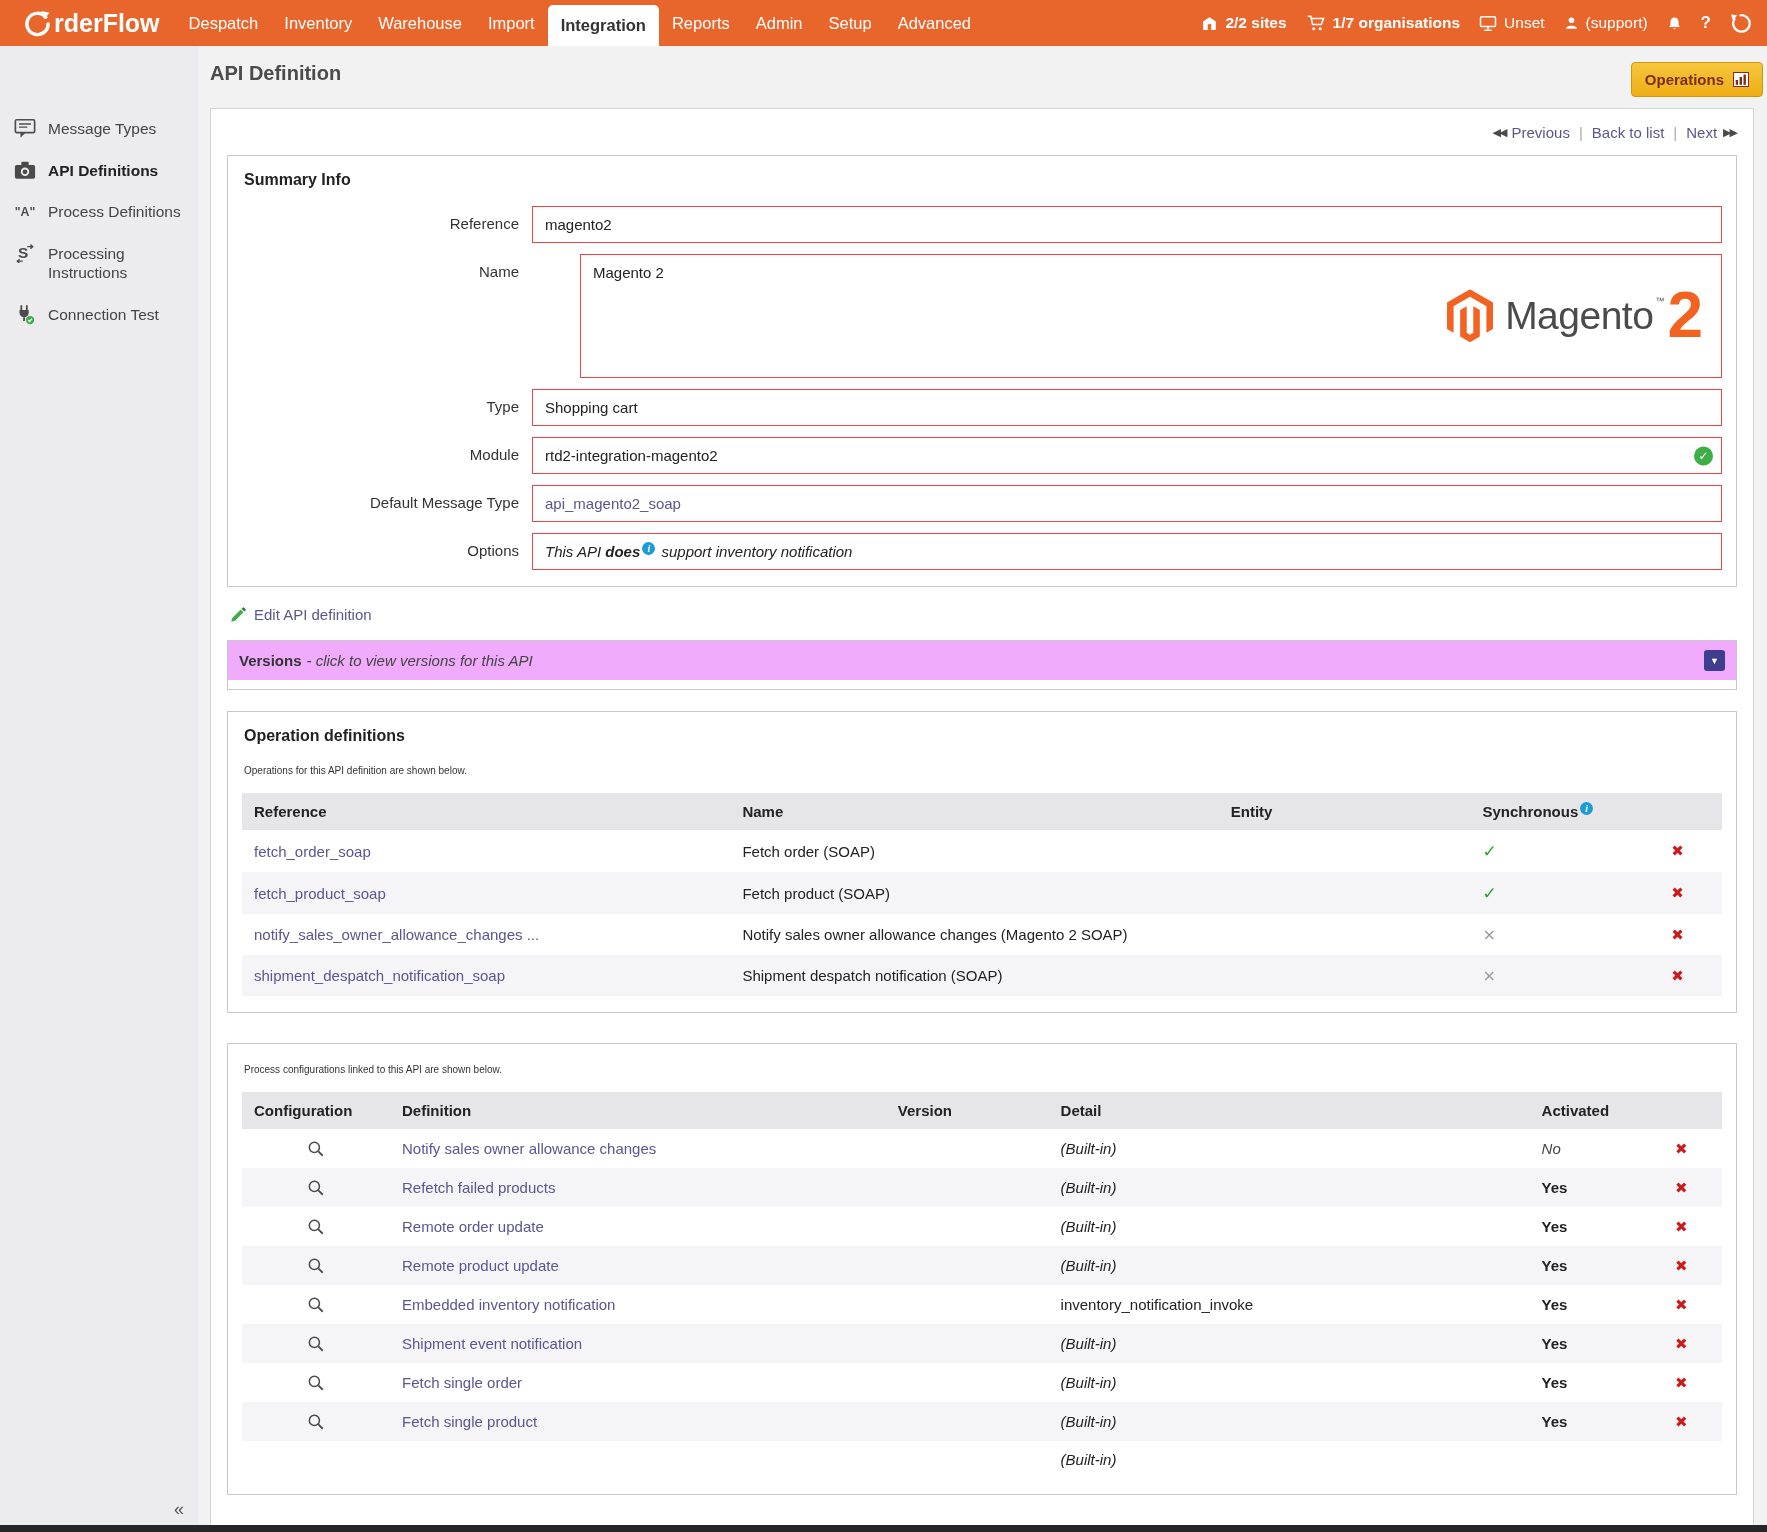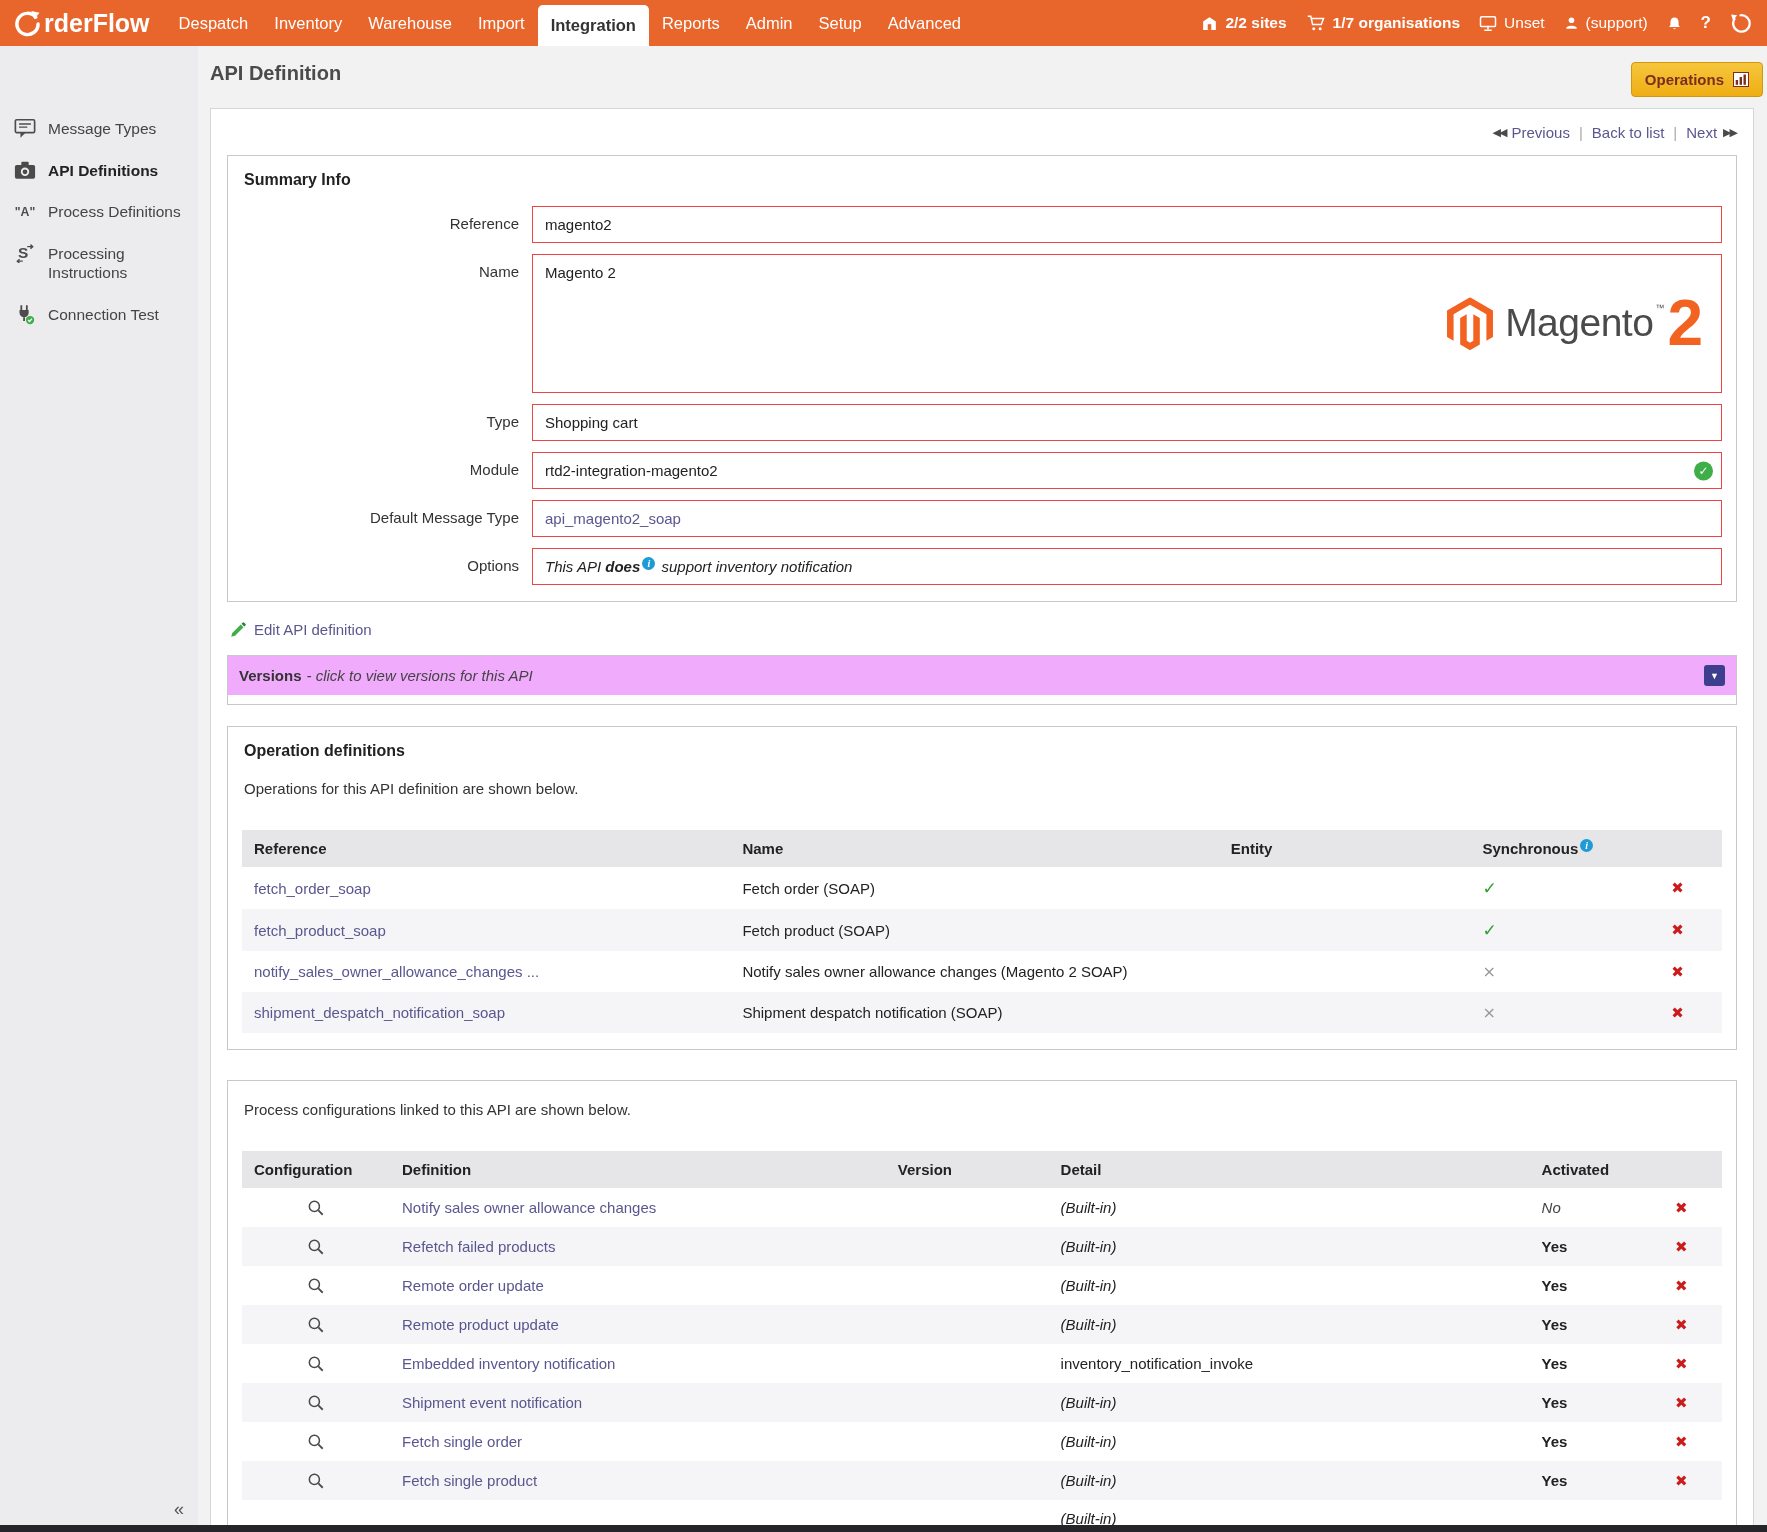--- a/index.html
+++ b/index.html
@@ -1,21 +1,21 @@
 <!DOCTYPE html>
 <html><head>
 <meta charset="utf-8">
 <style>
   * { margin:0; padding:0; box-sizing:border-box; }
   html, body { width:1767px; height:1532px; overflow:hidden; background:#f2f2f3; font-family:"Liberation Sans", sans-serif; }
   a { text-decoration:none; cursor:pointer; }
 
   
   .topbar { position:absolute; top:0; left:0; width:1767px; height:46px; background:#e8652c; display:flex; align-items:stretch; z-index:20; }
-  .logo { display:flex; align-items:center; gap:3px; padding-left:14px; color:#fff; font-size:25px; font-weight:bold; cursor:pointer; }
+  .logo { display:flex; align-items:center; gap:3px; padding-left:24px; color:#fff; font-size:25px; font-weight:bold; cursor:pointer; }
   .nav { display:flex; align-items:stretch; margin-left:16px; }
   .nav-item { display:flex; align-items:center; padding:0 13px; color:#fff; font-size:16.5px; cursor:pointer; white-space:nowrap; }
   .nav-item.active { align-self:flex-end; height:41px; background:#fff; color:#333; border-radius:5px 5px 0 0; font-weight:bold; }
   .top-right { margin-left:auto; display:flex; align-items:center; gap:19px; padding-right:16px; color:#fff; font-size:15.5px; }
   .tr-group { display:flex; align-items:center; gap:7px; cursor:pointer; white-space:nowrap; }
   .tr-group.bold { font-weight:bold; }
   .help-q { font-size:17px; font-weight:bold; cursor:pointer; }
   .tr-icon { display:inline-flex; cursor:pointer; }
 
   
@@ -33,29 +33,29 @@
   .ops-btn { margin-left:auto; display:flex; align-items:center; gap:9px; background:linear-gradient(#f6c63c,#eeae14); border:1px solid #cf9712; border-radius:4px; padding:8px 13px; font-size:15px; font-weight:bold; color:#7c2d1e; cursor:pointer; font-family:"Liberation Sans", sans-serif; }
 
   .card { background:#fff; border:1px solid #d6d6d8; margin:0 13px 0 12px; height:1426px; overflow:hidden; }
   .pager { display:flex; justify-content:flex-end; align-items:center; gap:6px; padding:15px 17px 0 0; font-size:15px; }
   .pager a { color:#5a568f; }
   .pager .sep { color:#aaa; margin:0 3px; }
   .arr { color:#4a4a4a; font-size:11px; letter-spacing:-2px; font-family:"DejaVu Sans", sans-serif; }
 
   .panel { border:1px solid #c8c8ca; margin:14px 16px 0; }
   .panel-title { font-size:16px; font-weight:bold; color:#222; padding:15px 16px 0; }
-  .panel-desc { font-size:15px; color:#333; padding:20px 16px 33px; }
+  .panel-desc { font-size:10px; color:#333; padding:20px 16px 17px; }
 
   
   .form { padding:17px 14px 16px; }
   .form-row { display:flex; margin-bottom:11px; }
   .form-row:last-child { margin-bottom:0; }
   .form-label { flex:0 0 290px; text-align:right; padding:9px 13px 0 0; font-size:15px; color:#333; }
   .form-value { flex:1; border:1px solid #ef4444; background:#fff; padding:9px 12px; font-size:15px; color:#222; position:relative; min-height:36px; }
-  .form-value.tall { height:139px; }
+  .form-value.tall { height:124px;margin-left:48px; }
   .form-value a { color:#5a568f; }
   .italic { font-style:italic; }
 
   .magento { position:absolute; right:18px; top:50%; transform:translateY(-50%); display:flex; align-items:center; }
   .magento-word { font-size:39px; color:#4a4a4a; margin-left:12px; letter-spacing:-0.5px; }
   .magento-tm { font-size:9px; color:#4a4a4a; position:relative; top:-15px; margin:0 3px 0 2px; }
   .magento-2 { font-size:64px; font-weight:bold; color:#f26322; line-height:0.9; }
 
   .check-circle { position:absolute; right:8px; top:50%; transform:translateY(-50%); width:19px; height:19px; border-radius:50%; background:#3fae49; color:#fff; font-size:12px; font-weight:bold; display:flex; align-items:center; justify-content:center; font-family:"DejaVu Sans", sans-serif; }
 

